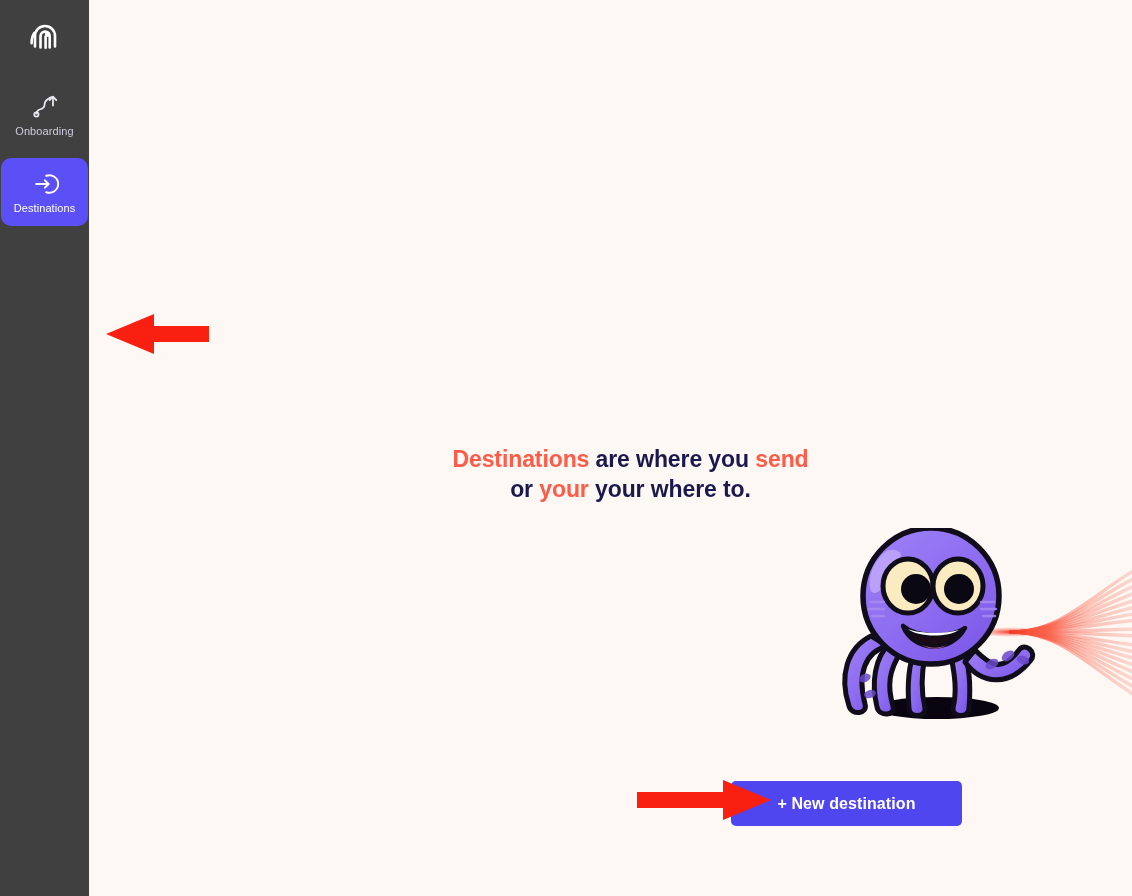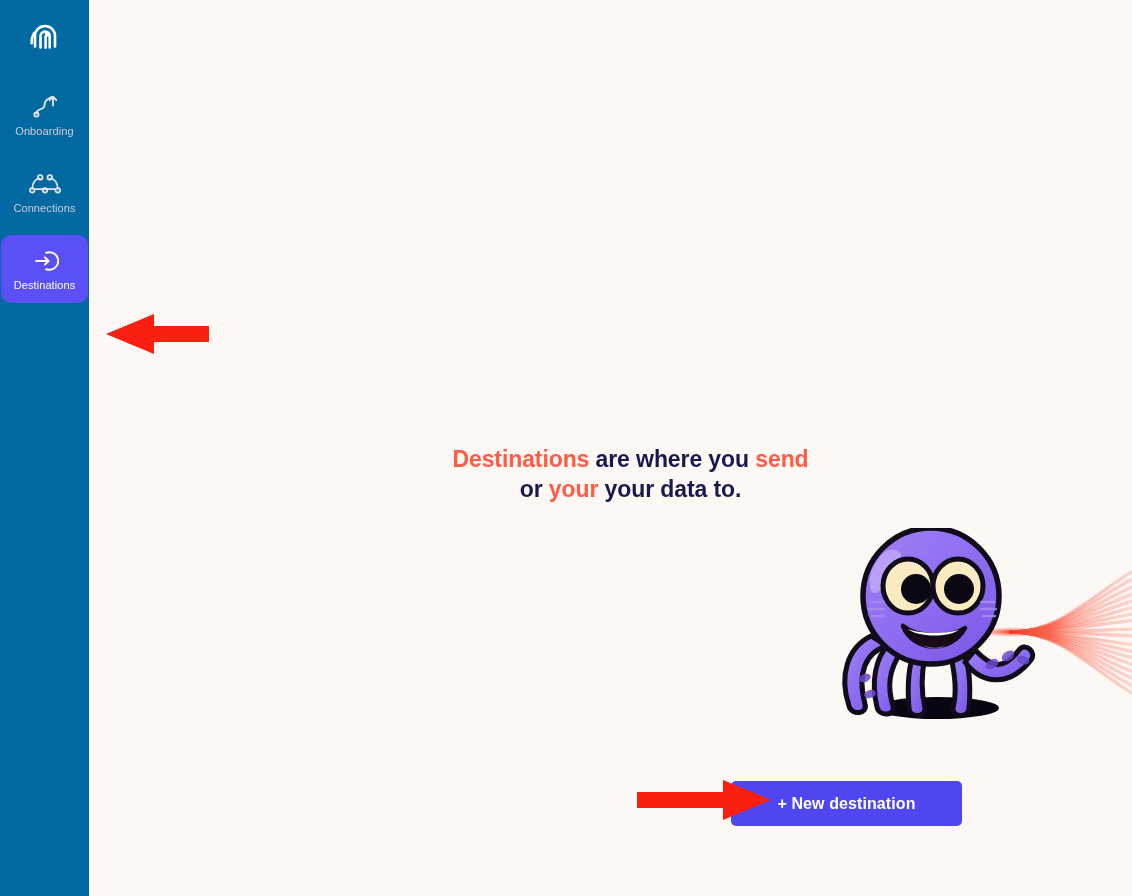--- a/index.html
+++ b/index.html
@@ -16,21 +16,21 @@
   #app {
     position: absolute;
     inset: 0;
     display: flex;
   }
 
   
   #sidebar {
     width: 89px;
     height: 896px;
-    background: #0369a1;
+    background: #404040;
     flex: 0 0 89px;
     position: relative;
     display: flex;
     flex-direction: column;
     align-items: center;
   }
   #logo {
     margin-top: 13px;
     width: 48px;
     height: 48px;
@@ -172,58 +172,41 @@
         <span class="nav-icon">
           <svg width="28" height="26" viewBox="0 0 28 26" fill="none" aria-hidden="true">
             <path d="M5.5 19.5 c0-6 8-2.5 8-8.5 S21 3 21.5 3" stroke="#E7E5F0" stroke-width="1.8" stroke-linecap="round" fill="none"></path>
             <circle cx="5.4" cy="20.6" r="2.1" stroke="#E7E5F0" stroke-width="1.8" fill="none"></circle>
             <path d="M22 11.5 V3 M18.6 6.2 L22 2.6 L25.3 6.2" stroke="#E7E5F0" stroke-width="1.8" stroke-linecap="round" stroke-linejoin="round" fill="none"></path>
           </svg>
         </span>
         <span class="nav-label">Onboarding</span>
       </a>
 
-      <a class="nav-item">
-        <span class="nav-icon">
-          <svg width="34" height="24" viewBox="0 0 34 24" fill="none" aria-hidden="true">
-            <g stroke="#E7E5F0" stroke-width="1.7" fill="none" stroke-linecap="round">
-              <path d="M4.2 17 C4.2 10.5 7.8 6.5 11.8 6.5"></path>
-              <path d="M22.2 6.5 C26.2 6.5 29.8 10.5 29.8 17"></path>
-              <path d="M7.6 17.2 H26.4"></path>
-              <circle cx="4.2" cy="18.3" r="2.3"></circle>
-              <circle cx="29.8" cy="18.3" r="2.3"></circle>
-              <circle cx="12.2" cy="5.4" r="2.3"></circle>
-              <circle cx="21.8" cy="5.4" r="2.3"></circle>
-              <circle cx="17" cy="18.3" r="2.3"></circle>
-            </g>
-          </svg>
-        </span>
-        <span class="nav-label">Connections</span>
-      </a>
 
 
       <a class="nav-item active">
         <span class="nav-icon">
           <svg width="28" height="26" viewBox="0 0 28 26" fill="none" aria-hidden="true">
             <path d="M15.2 4.8 A8.8 8.8 0 1 1 15.2 21.2" stroke="#ffffff" stroke-width="2" stroke-linecap="round" fill="none"></path>
             <path d="M5.2 13 H17.4 M13.9 9.4 L17.6 13 L13.9 16.6" stroke="#ffffff" stroke-width="2" stroke-linecap="round" stroke-linejoin="round" fill="none"></path>
           </svg>
         </span>
         <span class="nav-label">Destinations</span>
       </a>
 
     </div>
   </nav>
 
   <main id="main">
     <section id="empty-state">
 
       <h1 id="headline">
         <span class="hl-accent">Destinations</span><span> are where you </span><span class="hl-accent">send</span><br>
-        <span>or </span><span class="hl-accent">your</span><span> your data to.</span>
+        <span>or </span><span class="hl-accent">your</span><span> your where to.</span>
       </h1>
 
       <div id="mascot-wrap">
         <svg id="mascot-svg" width="560" height="215" viewBox="0 0 560 215" aria-hidden="true">
           <defs>
             <linearGradient id="bodyGrad" x1="0.15" y1="0.1" x2="0.85" y2="0.95">
               <stop offset="0%" stop-color="#9B7DF5"></stop>
               <stop offset="55%" stop-color="#8C6BF0"></stop>
               <stop offset="100%" stop-color="#7C59E8"></stop>
             </linearGradient>

